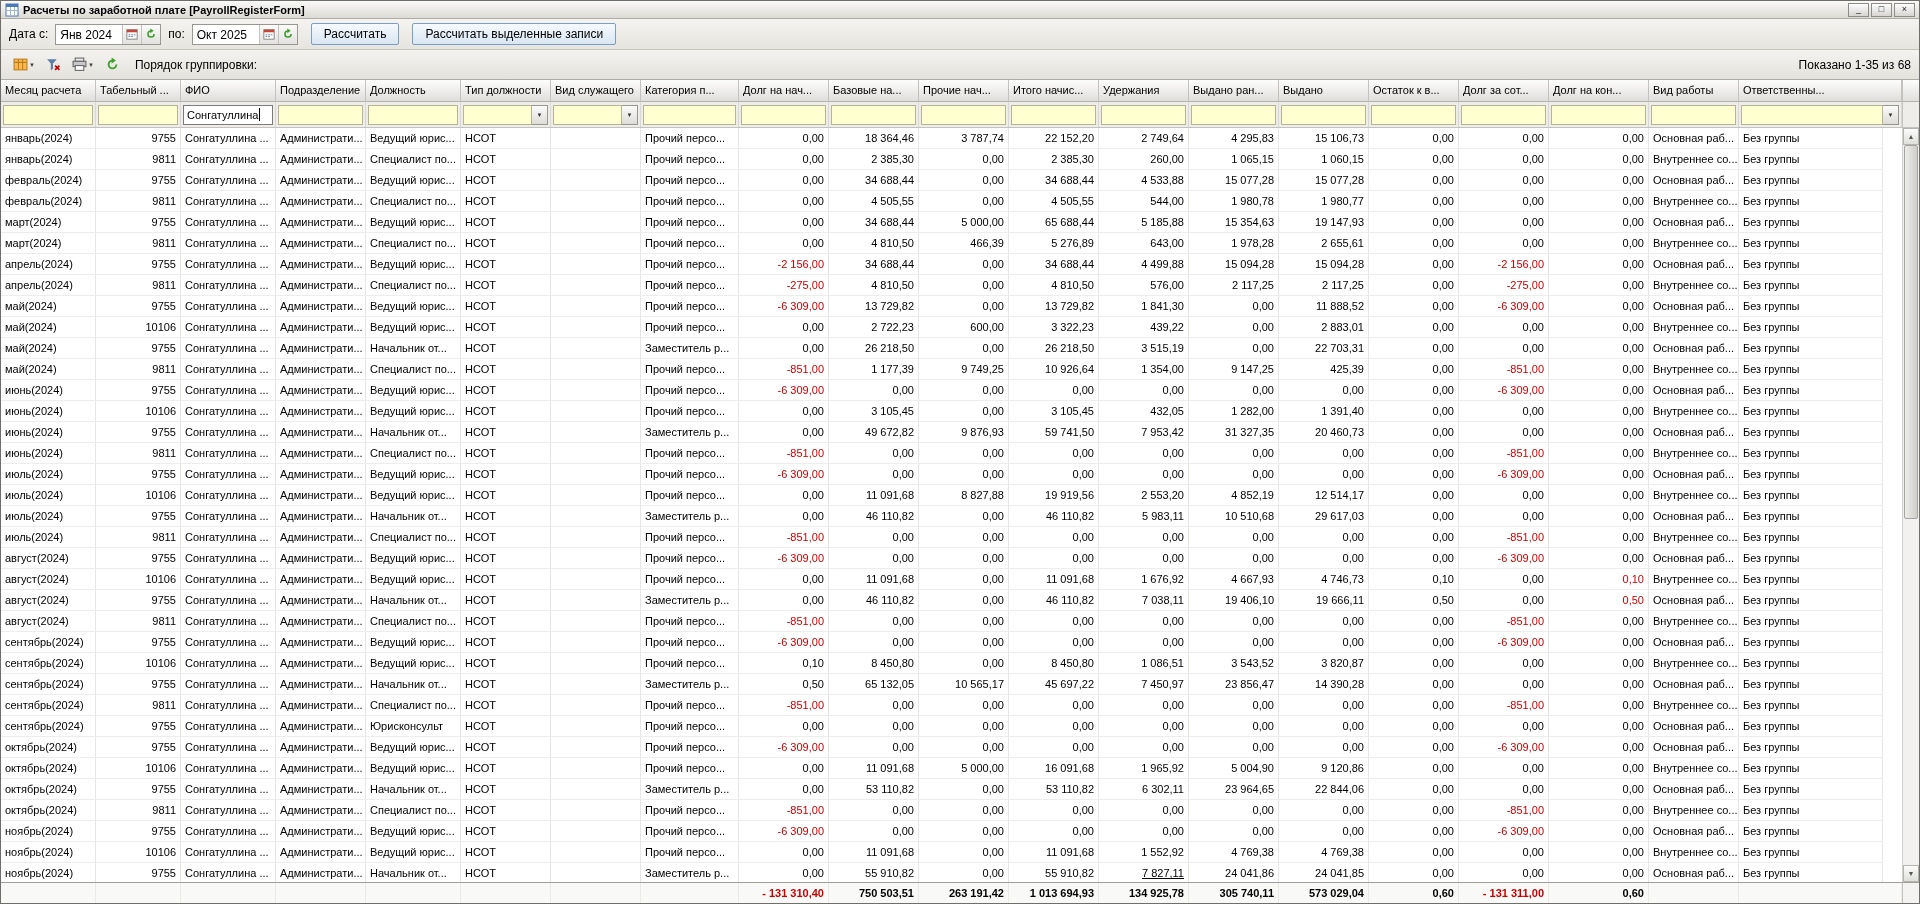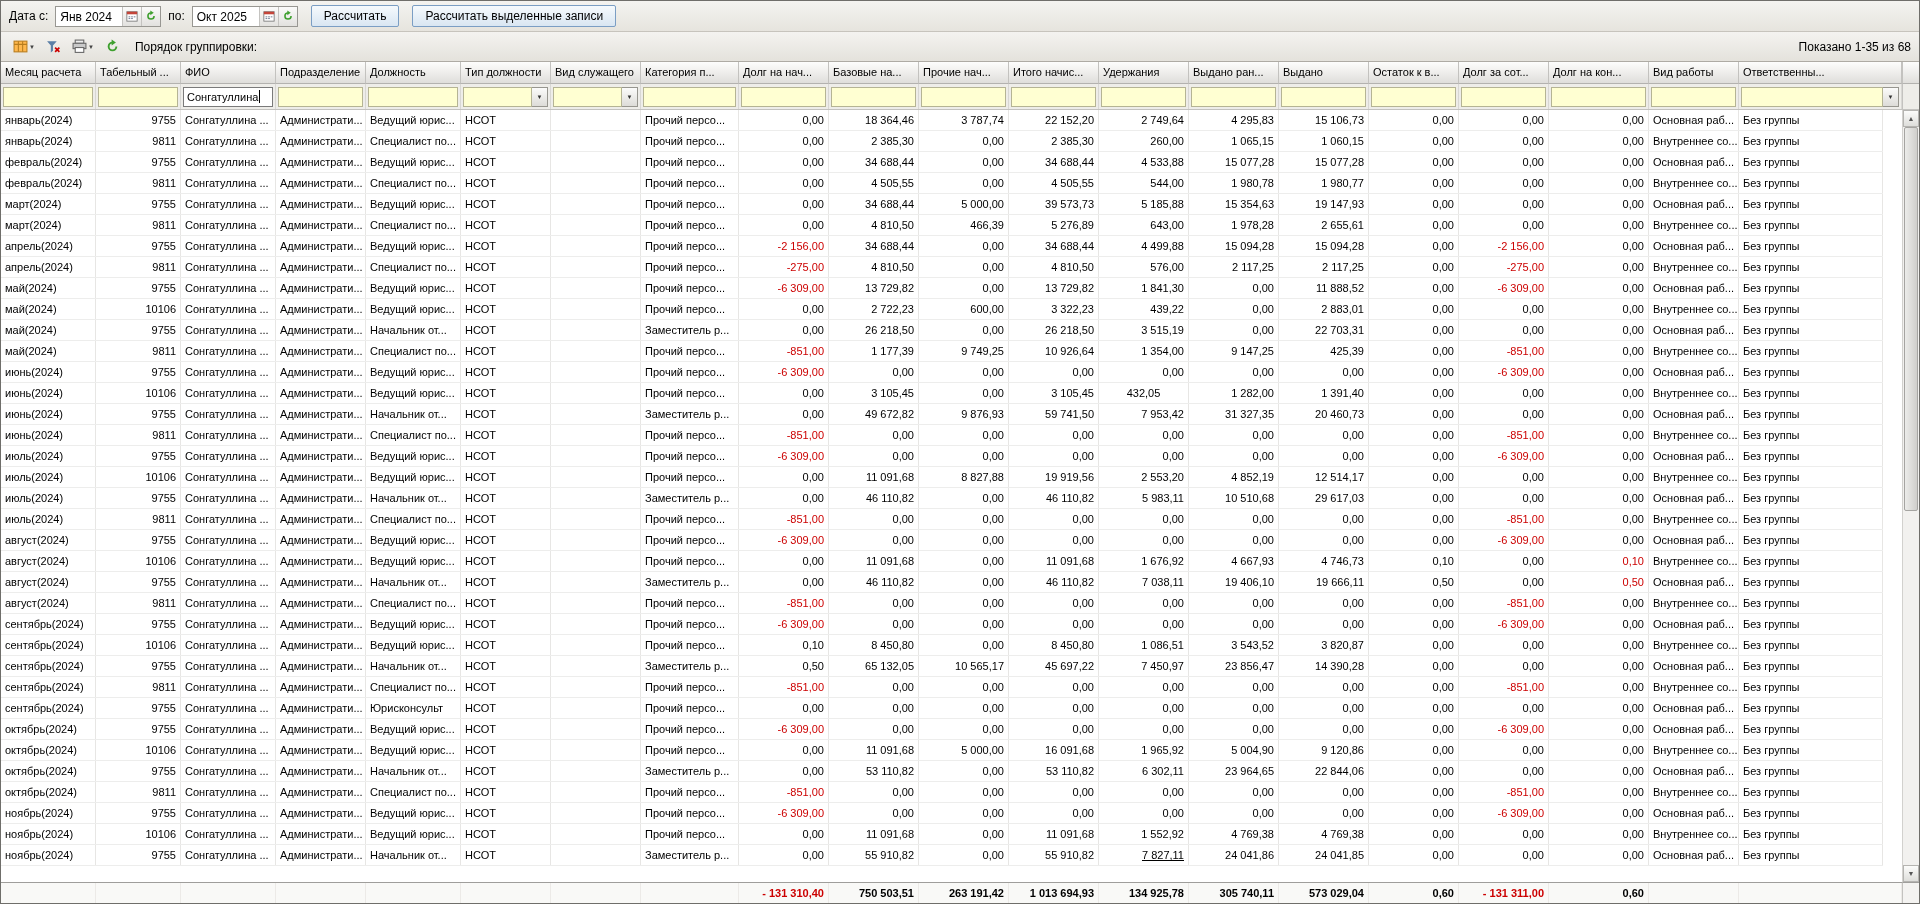--- a/index.html
+++ b/index.html
@@ -94,20 +94,35 @@
   .sc-track { flex:1; position:relative; }
   .sc-thumb { position:absolute; top:0; left:1px; right:1px; height:52%;
               background:linear-gradient(90deg,#ececea,#cfcecb); border:1px solid #a5a4a1;
               border-radius:2px; }
 </style>
 </head>
 <body>
 
 <div class="window">
 
+  <div class="titlebar">
+    <span class="app-icon">
+      <svg width="14" height="14" viewBox="0 0 14 14">
+        <rect x="1" y="1" width="12" height="12" fill="#ffffff" stroke="#4a7ab5"></rect>
+        <rect x="1" y="1" width="12" height="3" fill="#4a7ab5"></rect>
+        <path d="M1 7.5h12M5.5 4v9M9.5 4v9" stroke="#9db8d6" fill="none"></path>
+      </svg>
+    </span>
+    <span class="title">Расчеты по заработной плате [PayrollRegisterForm]</span>
+    <span class="win-btns">
+      <span class="win-btn">_</span>
+      <span class="win-btn">□</span>
+      <span class="win-btn">×</span>
+    </span>
+  </div>
 
   <div class="toolbar1">
     <span class="lbl">Дата с:</span>
     <span class="dateedit">
       <span class="de-text">Янв 2024</span>
       <span class="de-btn">
         <svg width="12" height="12" viewBox="0 0 14 14">
           <rect x="1" y="2" width="12" height="11" fill="#ffffff" stroke="#777"></rect>
           <rect x="1" y="2" width="12" height="3" fill="#c4453a"></rect>
           <path d="M3 8h2M6 8h2M9 8h2M3 10h2M6 10h2" stroke="#5a6a84"></path>
@@ -403,21 +418,21 @@
             <div class="cell num" style="width: 85px; flex: 0 0 85px;">9755</div>
             <div class="cell" style="width: 95px; flex: 0 0 95px;">Сонгатуллина ...</div>
             <div class="cell" style="width: 90px; flex: 0 0 90px;">Администрати...</div>
             <div class="cell" style="width: 95px; flex: 0 0 95px;">Ведущий юрис...</div>
             <div class="cell" style="width: 90px; flex: 0 0 90px;">НСОТ</div>
             <div class="cell" style="width: 90px; flex: 0 0 90px;"></div>
             <div class="cell" style="width: 98px; flex: 0 0 98px;">Прочий персо...</div>
             <div class="cell num" style="width: 90px; flex: 0 0 90px;">0,00</div>
             <div class="cell num" style="width: 90px; flex: 0 0 90px;">34 688,44</div>
             <div class="cell num" style="width: 90px; flex: 0 0 90px;">5 000,00</div>
-            <div class="cell num" style="width: 90px; flex: 0 0 90px;">39 573,73</div>
+            <div class="cell num" style="width: 90px; flex: 0 0 90px;">65 688,44</div>
             <div class="cell num" style="width: 90px; flex: 0 0 90px;">5 185,88</div>
             <div class="cell num" style="width: 90px; flex: 0 0 90px;">15 354,63</div>
             <div class="cell num" style="width: 90px; flex: 0 0 90px;">19 147,93</div>
             <div class="cell num" style="width: 90px; flex: 0 0 90px;">0,00</div>
             <div class="cell num" style="width: 90px; flex: 0 0 90px;">0,00</div>
             <div class="cell num" style="width: 100px; flex: 0 0 100px;">0,00</div>
             <div class="cell" style="width: 90px; flex: 0 0 90px;">Основная раб...</div>
             <div class="cell" style="flex: 1 1 auto; min-width: 0px;">Без группы</div>
           </div>
           <div class="row">
@@ -602,21 +617,21 @@
             <div class="cell" style="width: 95px; flex: 0 0 95px;">Сонгатуллина ...</div>
             <div class="cell" style="width: 90px; flex: 0 0 90px;">Администрати...</div>
             <div class="cell" style="width: 95px; flex: 0 0 95px;">Ведущий юрис...</div>
             <div class="cell" style="width: 90px; flex: 0 0 90px;">НСОТ</div>
             <div class="cell" style="width: 90px; flex: 0 0 90px;"></div>
             <div class="cell" style="width: 98px; flex: 0 0 98px;">Прочий персо...</div>
             <div class="cell num" style="width: 90px; flex: 0 0 90px;">0,00</div>
             <div class="cell num" style="width: 90px; flex: 0 0 90px;">3 105,45</div>
             <div class="cell num" style="width: 90px; flex: 0 0 90px;">0,00</div>
             <div class="cell num" style="width: 90px; flex: 0 0 90px;">3 105,45</div>
-            <div class="cell num" style="width: 90px; flex: 0 0 90px; text-align: center;">432,05</div>
+            <div class="cell num" style="width: 90px; flex: 0 0 90px;">432,05</div>
             <div class="cell num" style="width: 90px; flex: 0 0 90px;">1 282,00</div>
             <div class="cell num" style="width: 90px; flex: 0 0 90px;">1 391,40</div>
             <div class="cell num" style="width: 90px; flex: 0 0 90px;">0,00</div>
             <div class="cell num" style="width: 90px; flex: 0 0 90px;">0,00</div>
             <div class="cell num" style="width: 100px; flex: 0 0 100px;">0,00</div>
             <div class="cell" style="width: 90px; flex: 0 0 90px;">Внутреннее со...</div>
             <div class="cell" style="flex: 1 1 auto; min-width: 0px;">Без группы</div>
           </div>
           <div class="row">
             <div class="cell" style="width: 95px; flex: 0 0 95px;">июнь(2024)</div>

